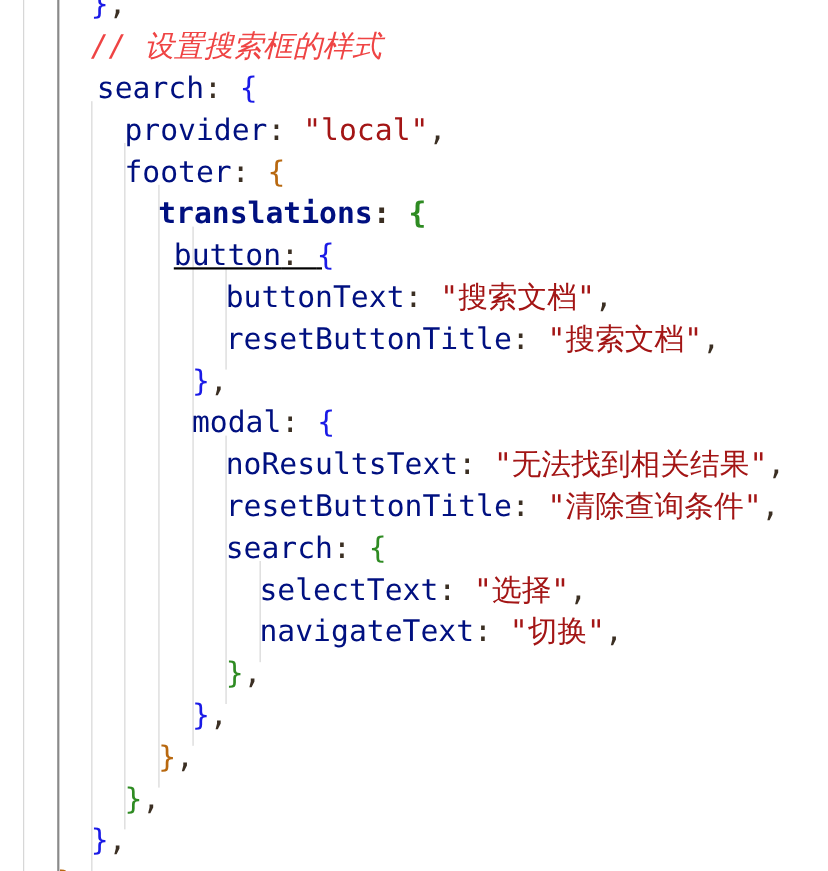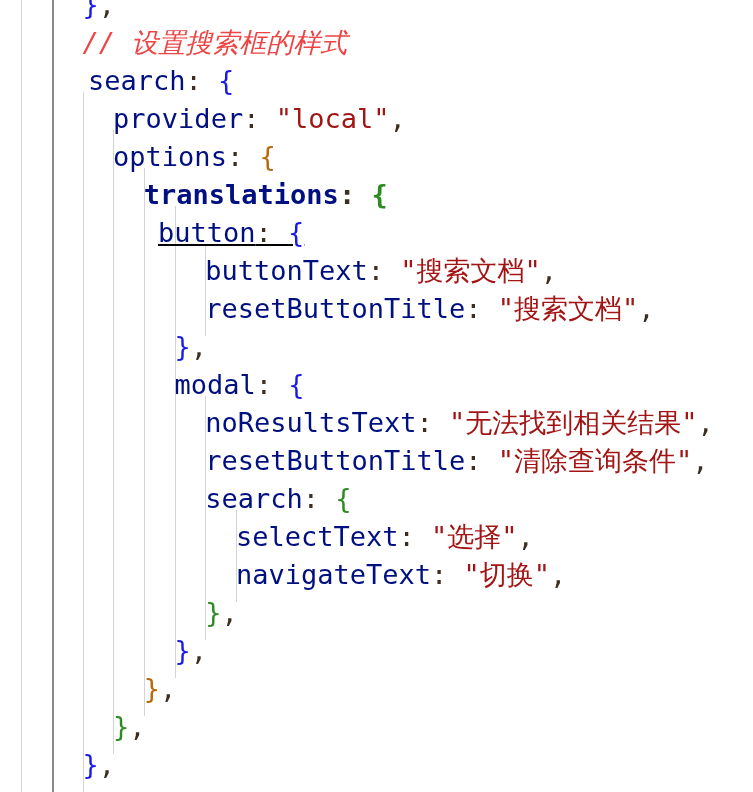--- a/index.html
+++ b/index.html
@@ -79,21 +79,21 @@
       <div class="guide" style="left: 205px; top: 244px; height: 92px;"></div>
       <div class="guide" style="left: 205px; top: 396px; height: 244px;"></div>
       <div class="guide" style="left: 236px; top: 510px; height: 92px;"></div>
     </div>
 
   <div class="code">
       <div class="line" style="top: -14px; left: 82.4px;"><span class="b1">}</span><span class="t-punc">,</span></div>
       <div class="line" style="top: 24px; left: 82.4px;"><span class="t-comment">// 设置搜索框的样式</span></div>
       <div class="line" style="top: 62px; left: 88px;"><span class="t-prop">search</span><span class="t-punc">: </span><span class="b1">{</span></div>
       <div class="line" style="top: 100px; left: 113.1px;"><span class="t-prop">provider</span><span class="t-punc">: </span><span class="t-str">"local"</span><span class="t-punc">,</span></div>
-      <div class="line" style="top: 138px; left: 113.1px;"><span class="t-prop">options</span><span class="t-punc">: </span><span class="b2">{</span></div>
+      <div class="line" style="top: 138px; left: 113.1px;"><span class="t-prop">footer</span><span class="t-punc">: </span><span class="b2">{</span></div>
       <div class="line" style="top: 176px; left: 143.8px; font-weight: bold;"><span class="t-prop">translations</span><span class="t-punc">: </span><span class="b3">{</span></div>
       <div class="line" style="top: 214px; left: 158px; text-decoration: underline;"><span class="t-prop">button</span><span class="t-punc">: </span><span class="b1">{</span></div>
       <div class="line" style="top: 252px; left: 205.2px;"><span class="t-prop">buttonText</span><span class="t-punc">: </span><span class="t-str">"搜索文档"</span><span class="t-punc">,</span></div>
       <div class="line" style="top: 290px; left: 205.2px;"><span class="t-prop">resetButtonTitle</span><span class="t-punc">: </span><span class="t-str">"搜索文档"</span><span class="t-punc">,</span></div>
       <div class="line" style="top: 328px; left: 174.5px;"><span class="b1">}</span><span class="t-punc">,</span></div>
       <div class="line" style="top: 366px; left: 174.5px;"><span class="t-prop">modal</span><span class="t-punc">: </span><span class="b1">{</span></div>
       <div class="line" style="top: 404px; left: 205.2px;"><span class="t-prop">noResultsText</span><span class="t-punc">: </span><span class="t-str">"无法找到相关结果"</span><span class="t-punc">,</span></div>
       <div class="line" style="top: 442px; left: 205.2px;"><span class="t-prop">resetButtonTitle</span><span class="t-punc">: </span><span class="t-str">"清除查询条件"</span><span class="t-punc">,</span></div>
       <div class="line" style="top: 480px; left: 205.2px;"><span class="t-prop">search</span><span class="t-punc">: </span><span class="b3">{</span></div>
       <div class="line" style="top: 518px; left: 235.9px;"><span class="t-prop">selectText</span><span class="t-punc">: </span><span class="t-str">"选择"</span><span class="t-punc">,</span></div>

